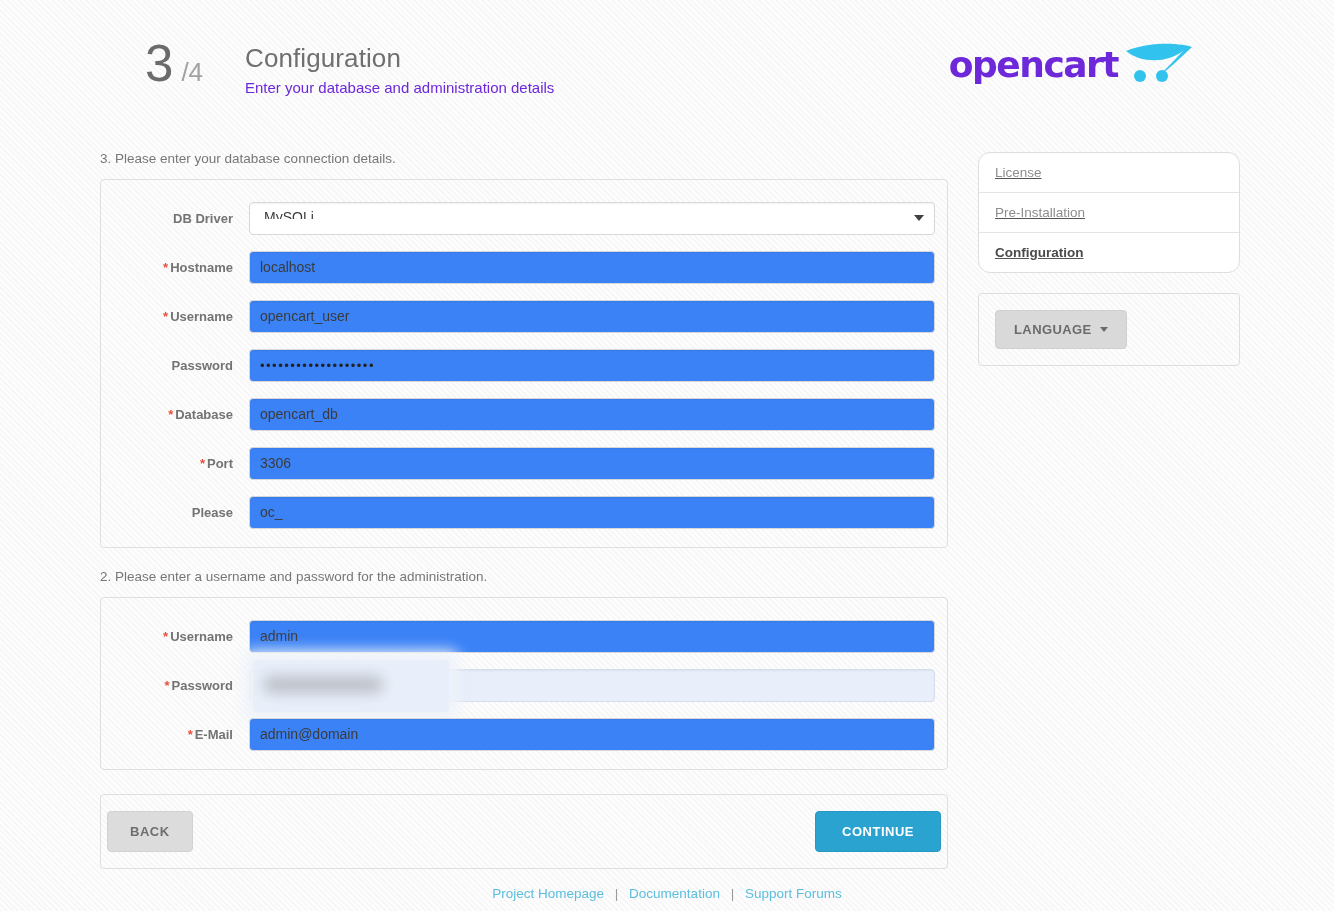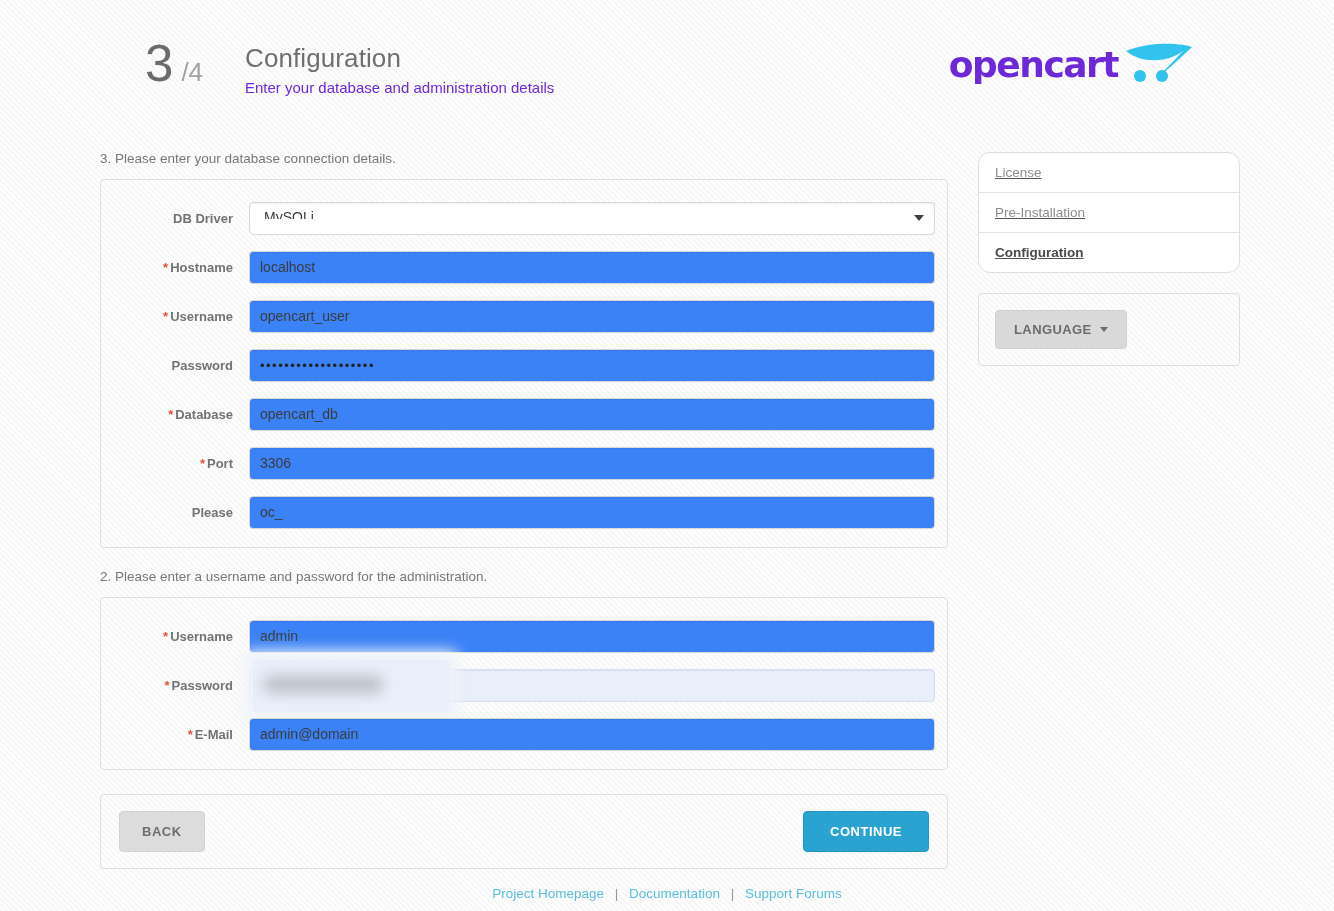--- a/index.html
+++ b/index.html
@@ -194,21 +194,21 @@
     border-left: 4px solid transparent;
     border-right: 4px solid transparent;
     border-top: 5px solid #6b6b6b;
   }
 
   
   .action-bar {
     margin-top: 24px;
     border: 1px solid #dfdfdf;
     border-radius: 4px;
-    padding: 16px 18px;
+    padding: 16px 6px;
     display: flex; align-items: center; justify-content: space-between; gap: 32px;
   }
   .btn {
     font-family: "Liberation Sans", sans-serif;
     font-size: 13px; font-weight: bold;
     letter-spacing: .5px;
     border-radius: 4px;
     cursor: pointer;
     border: 1px solid transparent;
   }

